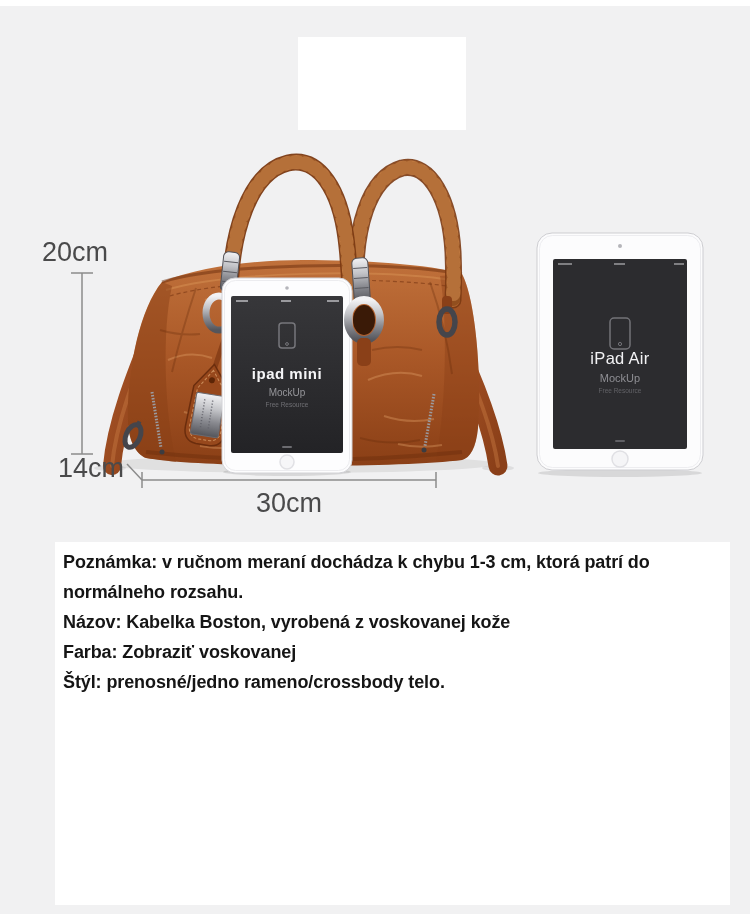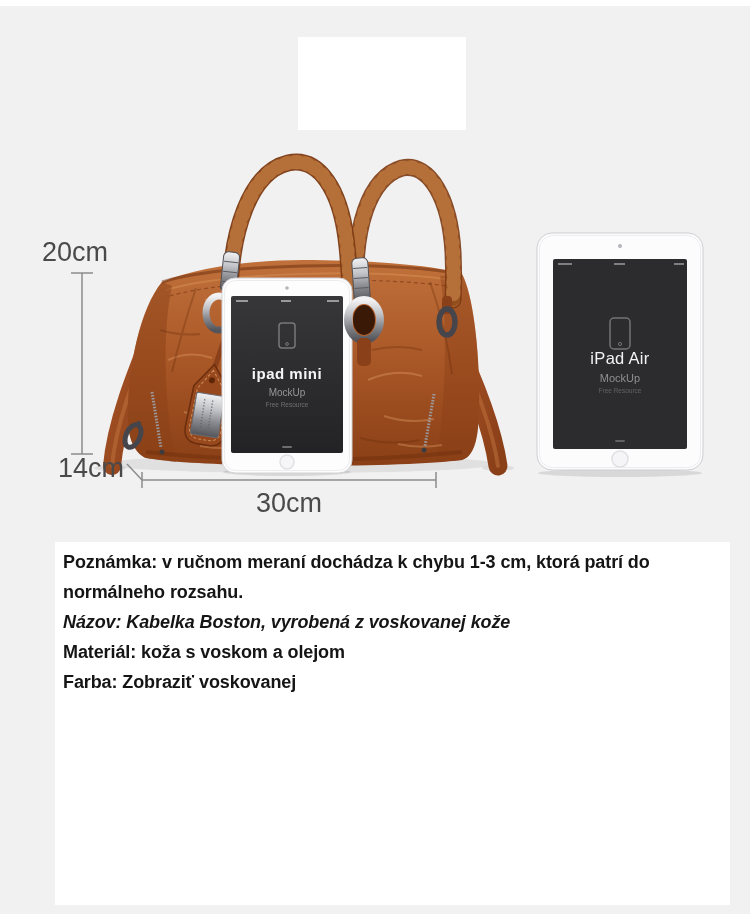--- a/index.html
+++ b/index.html
@@ -7,21 +7,21 @@
   .stage{position:relative; width:750px; height:914px; background:#f1f1f2; overflow:hidden;}
   .top-strip{position:absolute; left:0; top:0; width:750px; height:6px; background:#ffffff;}
   .cutout{position:absolute; left:298px; top:37px; width:168px; height:93px; background:#ffffff;}
   .scene{position:absolute; left:0; top:0;}
   .scene text{font-family:"Liberation Sans", sans-serif;}
   .dim-label{fill:#4a4a4b; font-size:27px; font-weight:400;}
   .panel{position:absolute; left:55px; top:542px; width:675px; height:363px; background:#ffffff;}
   .panel-inner{padding:5px 20px 0 8px;}
   .panel p{margin:0; font-size:18px; font-weight:700; color:#151515; line-height:30px; letter-spacing:-0.1px;}
   .p-note{max-width:610px; margin-top:0px;}
-  .p-name{margin-top:9px;font-style:italic;}
+  .p-name{margin-top:9px;}
   .p-material{margin-top:18px;}
   .p-color{margin-top:19px;}
   .p-inside{margin-top:17px;}
   .p-style{margin-top:23px;}
 </style>
 </head>
 <body>
 
 <div class="stage">
   <div class="top-strip"></div>
@@ -208,17 +208,17 @@
     <text x="58" y="477" class="dim-label">14cm</text>
     <text x="289" y="512" text-anchor="middle" class="dim-label">30cm</text>
   </svg>
 
   <div class="cutout"></div>
 
   <div class="panel">
     <div class="panel-inner">
       <p class="p-note">Poznámka: v ručnom meraní dochádza k chybu 1-3 cm, ktorá patrí do normálneho rozsahu.</p>
       <p class="p-name">Názov: Kabelka Boston, vyrobená z voskovanej kože</p>
-      <p class="p-material">Materiál: koža s voskom a olejom</p>
       <p class="p-color">Farba: Zobraziť voskovanej</p>
+      <p class="p-style">Štýl: prenosné/jedno rameno/crossbody telo.</p>
     </div>
   </div>
 </div>
 
 </body></html>

